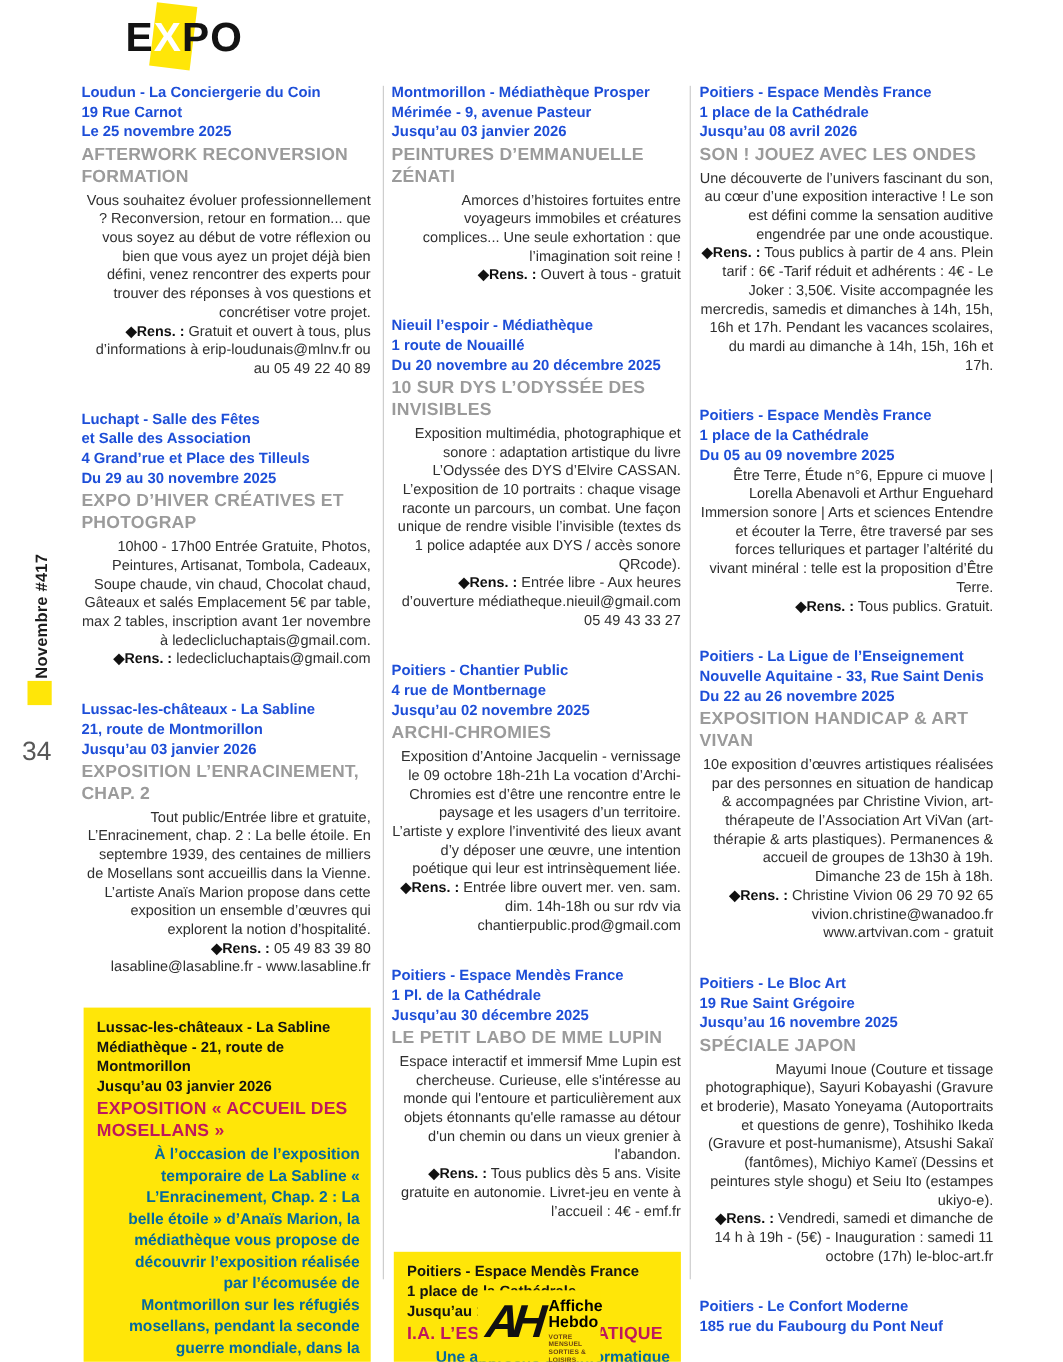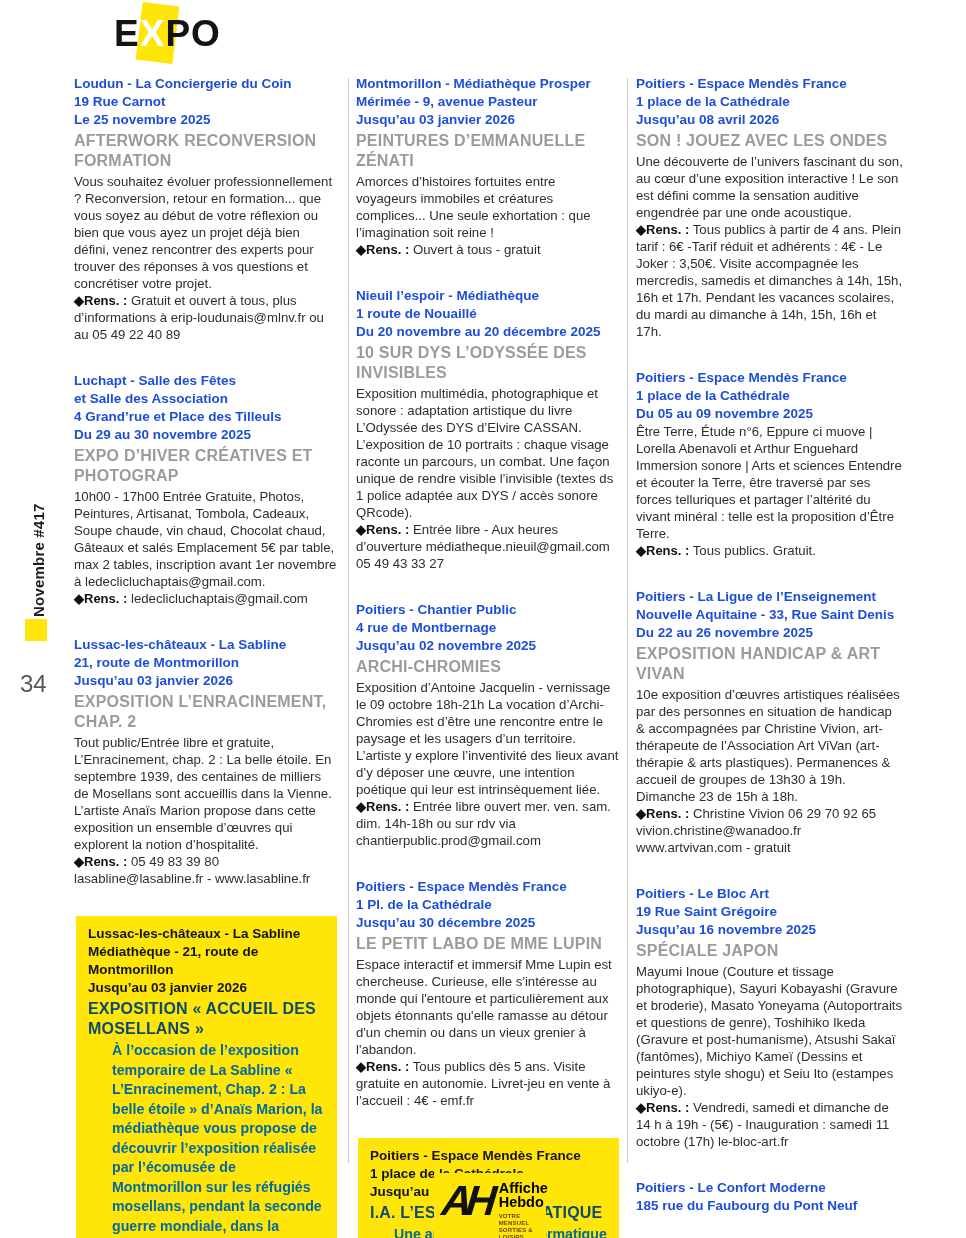--- a/index.html
+++ b/index.html
@@ -34,26 +34,26 @@
   
   .entry{color:#2e2e2e;}
   .venue,.date{
     font-size:13.5px;font-weight:bold;color:#1d4ed8;line-height:18px;margin:0;
     white-space:pre-line;
   }
   .title{
     font-size:16px;font-weight:bold;color:#9b9b9b;line-height:20px;
     margin:2px 0 2px;letter-spacing:.2px;
   }
-  .body,.rens{font-size:13.2px;line-height:17px;margin:0;color:#2e2e2e;}
+  .body,.rens{font-size:13.2px;line-height:17px;margin:0;color:#2e2e2e;text-align:right;}
   .rens b{color:#111111;font-size:13px;}
   
   .highlight{background:var(--yellow);padding:9px 10px 12px 12px;margin-left:2px;}
   .highlight .venue,.highlight .date{color:#131313;}
-  .highlight .title{color:#0c4a6e;}
+  .highlight .title{color:#be185d;}
   .highlight .body{font-weight:bold;font-size:14.2px;line-height:19.5px;color:#0369a1;margin-left:24px;}
   .highlight .rens{font-weight:bold;font-size:12.6px;line-height:16.5px;color:#131313;}
   
   .ah-logo{
     position:absolute;left:434px;top:1173px;width:112px;height:65px;
     background:var(--yellow);display:flex;align-items:flex-start;padding:6px 0 0 8px;
     box-sizing:border-box;
   }
   .ah-mono{
     font-size:42px;font-weight:bold;font-style:italic;letter-spacing:-6px;

